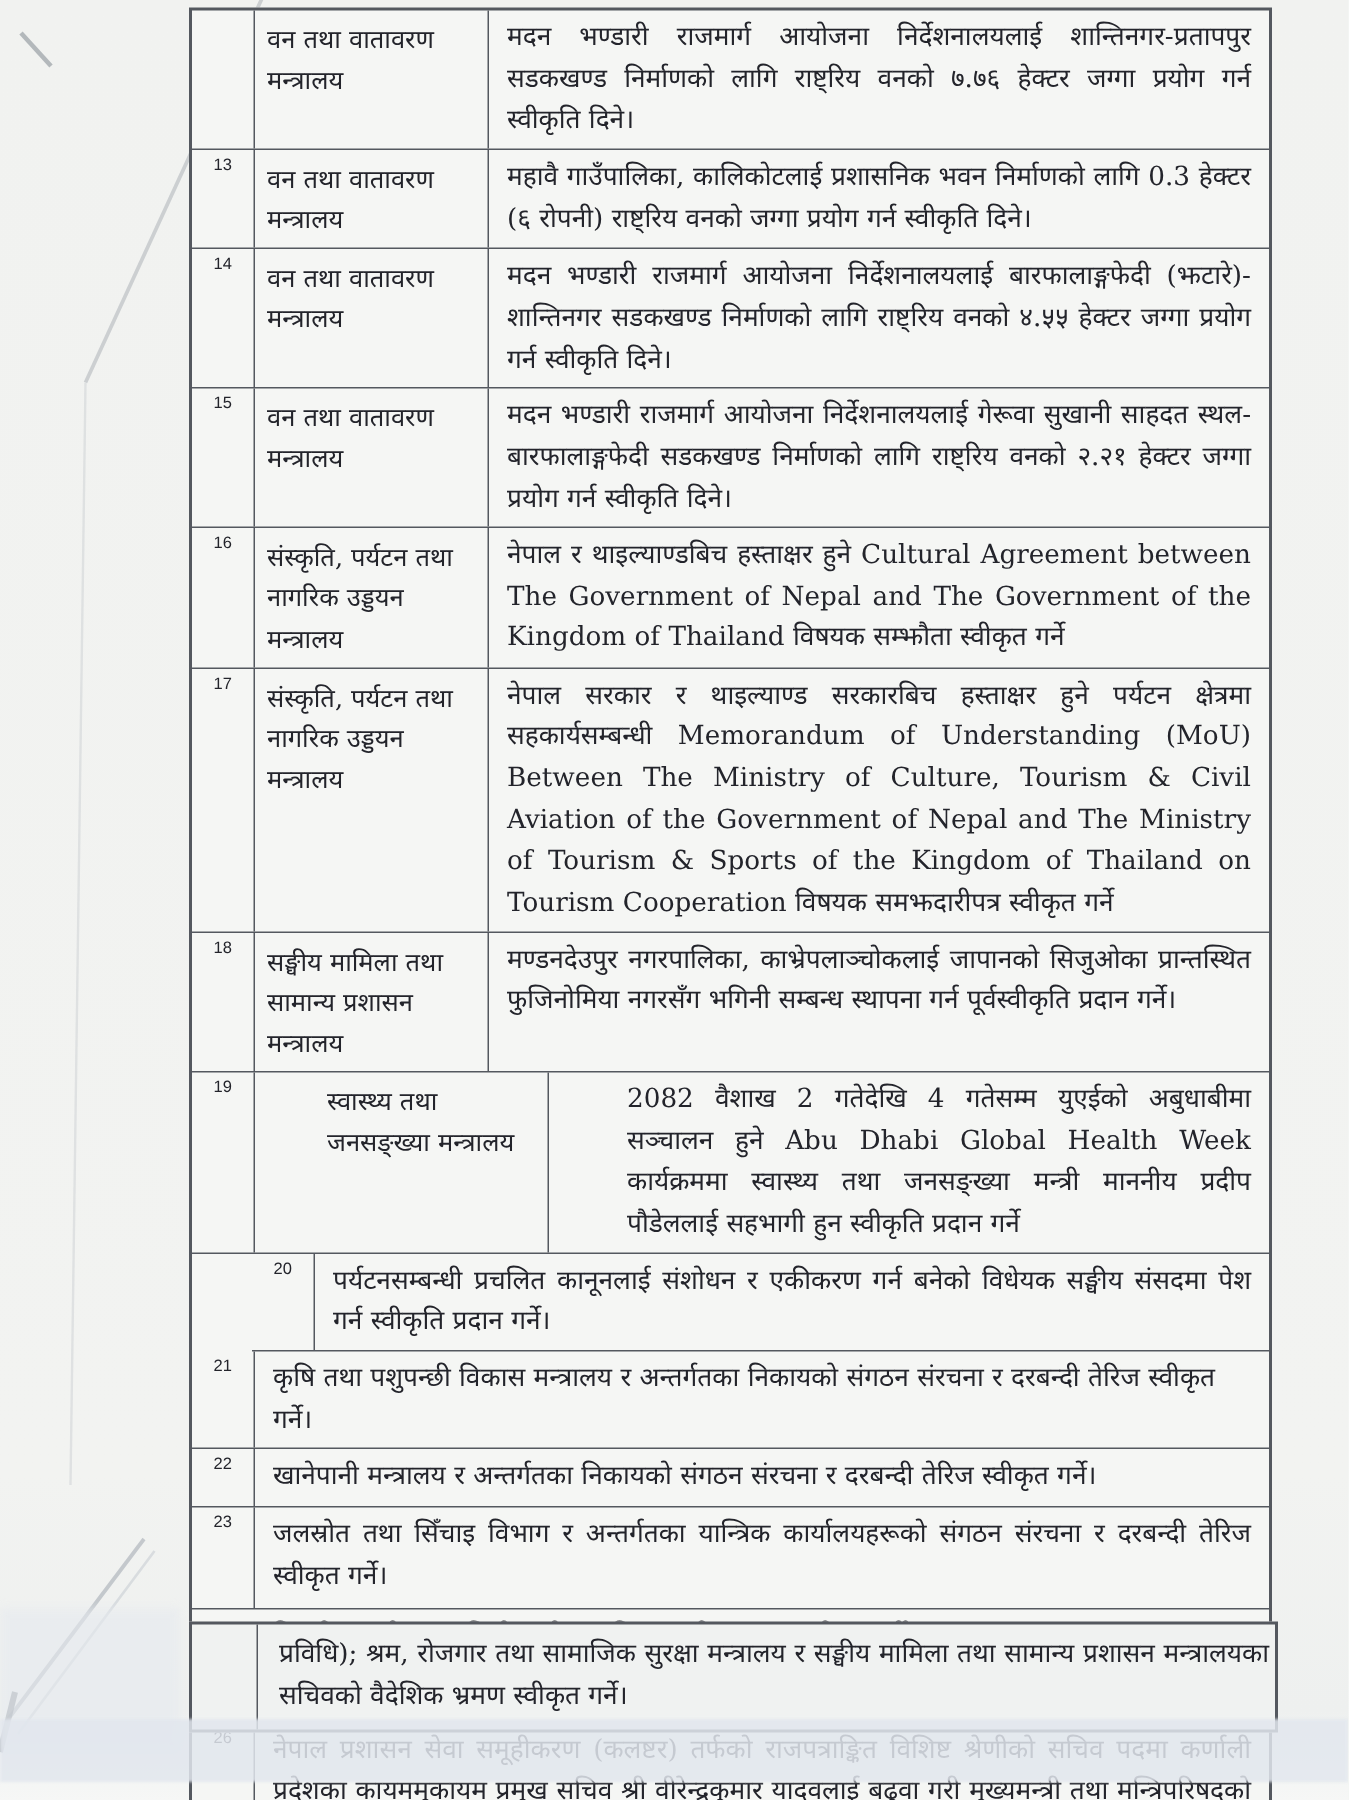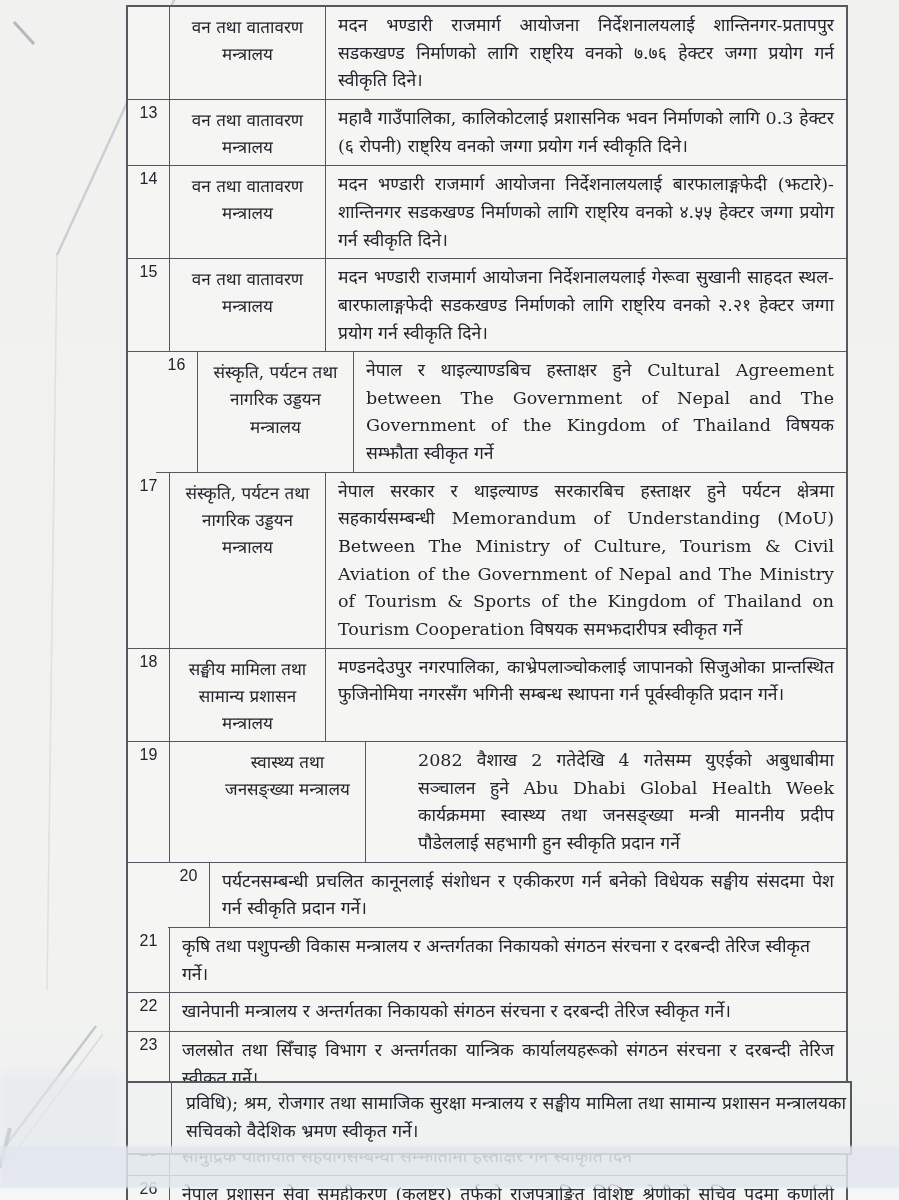--- a/index.html
+++ b/index.html
@@ -31,38 +31,38 @@
     border:2px solid #54585f;
     box-sizing:border-box;
     background:#f5f6f4;
   }
   .t-row{display:flex;border-bottom:1.6px solid #54585f;box-sizing:border-box;}
   .t-row:last-child{border-bottom:none;}
   .c-num{
     flex:0 0 42px;border-right:1.6px solid #54585f;box-sizing:border-box;
     text-align:center;padding-top:4px;
     font-family:"Liberation Sans","DejaVu Sans",sans-serif;
-    font-size:16px;
+    font-size:11px;
   }
   .c-min{
     flex:0 0 156px;border-right:1.6px solid #54585f;box-sizing:border-box;
-    text-align:center;padding:7px 8px 4px 8px;
+    padding:7px 8px 4px 8px;
     font-size:17px;line-height:1.6;
   }
   .c-txt{
     flex:1 1 auto;box-sizing:border-box;
     padding:5px 12px 4px 12px;
     font-size:17.5px;line-height:1.58;
     text-align:justify;
   }
   .c-txt.single{text-align:left;}
   
   .h-r0 {min-height:58px;}  .h-r1 {min-height:64px;}
   .h-r2 {min-height:85px;}  .h-r3 {min-height:88px;}
-  .h-r4 {min-height:86px;margin-left:28px;}  .h-r5 {min-height:124px;}
+  .h-r4 {min-height:86px;}  .h-r5 {min-height:124px;}
   .h-r6 {min-height:88px;}  .h-r7 {min-height:88px;gap:40px;}
   .h-r8 {min-height:62px;margin-left:40px;}  .h-r9 {min-height:39px;}
   .h-r10{min-height:39px;}  .h-r11{min-height:68px;}
   .h-r12{min-height:33px;align-items:center;}  .h-r13{min-height:36px;}
   .h-r14{min-height:78px;}
   
   .cont-box{
     position:absolute;left:126px;top:1081px;width:726px;min-height:64px;
     border:2px solid #54585f;box-sizing:border-box;
     display:flex;background:#f0f2f1;

